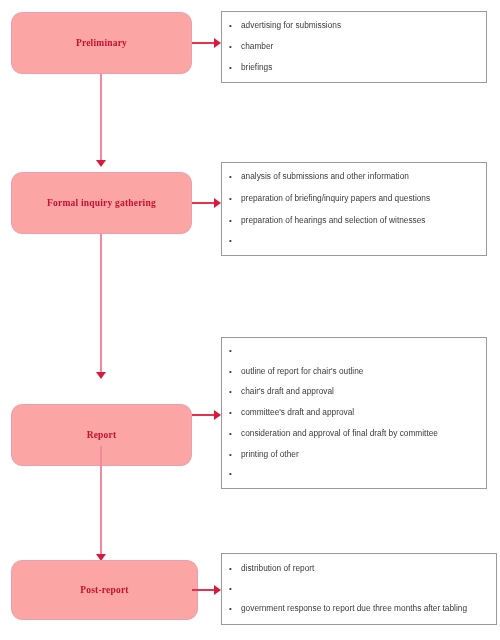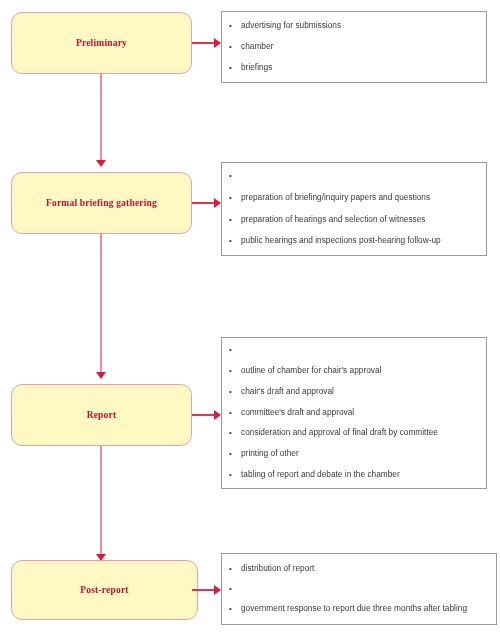--- a/index.html
+++ b/index.html
@@ -21,21 +21,21 @@
     width: 500px;
     height: 640px;
   }
 
   
   .stage-box {
     position: absolute;
     box-sizing: border-box;
     border: 1px solid #e8a0ae;
     border-radius: 11px;
-    background: #fef9c3;
+    background: #fca5a5;
     display: flex;
     align-items: center;
     justify-content: center;
   }
   .stage-label {
     font-family: "Liberation Serif", serif;
     font-weight: bold;
     font-size: 9.5px;
     color: #c8102e;
     letter-spacing: 0.2px;
@@ -126,78 +126,77 @@
     </div>
   </div>
 
   <div class="hline" style="left:192px; top:42px; width:24px;"></div>
   <div class="harrow" style="left:214px; top:38px;"></div>
 
   <div class="vline" style="left:100px; top:74px; width:2px; height:88px;"></div>
   <div class="varrow" style="left:96px; top:160px;"></div>
 
   <div class="stage-box" style="left:11px; top:172px; width:181px; height:62px;">
-    <span class="stage-label">Formal briefing gathering</span>
+    <span class="stage-label">Formal inquiry gathering</span>
   </div>
 
   <div class="list-box" style="left:221px; top:162px; width:266px; height:94px; padding:6px 4px;">
     <div class="bullet-row">
       <span class="bullet-dot">•</span>
+      <span class="bullet-text">analysis of submissions and other information</span>
     </div>
     <div class="bullet-row" style="margin-top:12px;">
       <span class="bullet-dot">•</span>
       <span class="bullet-text">preparation of briefing/inquiry papers and questions</span>
     </div>
     <div class="bullet-row" style="margin-top:12px;">
       <span class="bullet-dot">•</span>
       <span class="bullet-text">preparation of hearings and selection of witnesses</span>
     </div>
     <div class="bullet-row" style="margin-top:12px;">
       <span class="bullet-dot">•</span>
-      <span class="bullet-text">public hearings and inspections post-hearing follow-up</span>
     </div>
   </div>
 
   <div class="hline" style="left:192px; top:202px; width:24px;"></div>
   <div class="harrow" style="left:214px; top:198px;"></div>
 
   <div class="vline" style="left:100px; top:234px; width:2px; height:140px;"></div>
   <div class="varrow" style="left:96px; top:372px;"></div>
 
-  <div class="stage-box" style="left:11px; top:384px; width:181px; height:62px;">
+  <div class="stage-box" style="left:11px; top:404px; width:181px; height:62px;">
     <span class="stage-label">Report</span>
   </div>
 
   <div class="list-box" style="left:221px; top:337px; width:266px; height:152px; padding:6px 4px;">
     <div class="bullet-row">
       <span class="bullet-dot">•</span>
     </div>
     <div class="bullet-row" style="margin-top:11px;">
       <span class="bullet-dot">•</span>
-      <span class="bullet-text">outline of chamber for chair's approval</span>
+      <span class="bullet-text">outline of report for chair's outline</span>
     </div>
     <div class="bullet-row" style="margin-top:11px;">
       <span class="bullet-dot">•</span>
       <span class="bullet-text">chair's draft and approval</span>
     </div>
     <div class="bullet-row" style="margin-top:11px;">
       <span class="bullet-dot">•</span>
       <span class="bullet-text">committee's draft and approval</span>
     </div>
     <div class="bullet-row" style="margin-top:11px;">
       <span class="bullet-dot">•</span>
       <span class="bullet-text">consideration and approval of final draft by committee</span>
     </div>
     <div class="bullet-row" style="margin-top:11px;">
       <span class="bullet-dot">•</span>
       <span class="bullet-text">printing of other</span>
     </div>
     <div class="bullet-row" style="margin-top:11px;">
       <span class="bullet-dot">•</span>
-      <span class="bullet-text">tabling of report and debate in the chamber</span>
     </div>
   </div>
 
   <div class="hline" style="left:192px; top:414px; width:24px;"></div>
   <div class="harrow" style="left:214px; top:410px;"></div>
 
   <div class="vline" style="left:100px; top:446px; width:2px; height:110px;"></div>
   <div class="varrow" style="left:96px; top:554px;"></div>
 
   <div class="stage-box" style="left:11px; top:560px; width:187px; height:60px;">

